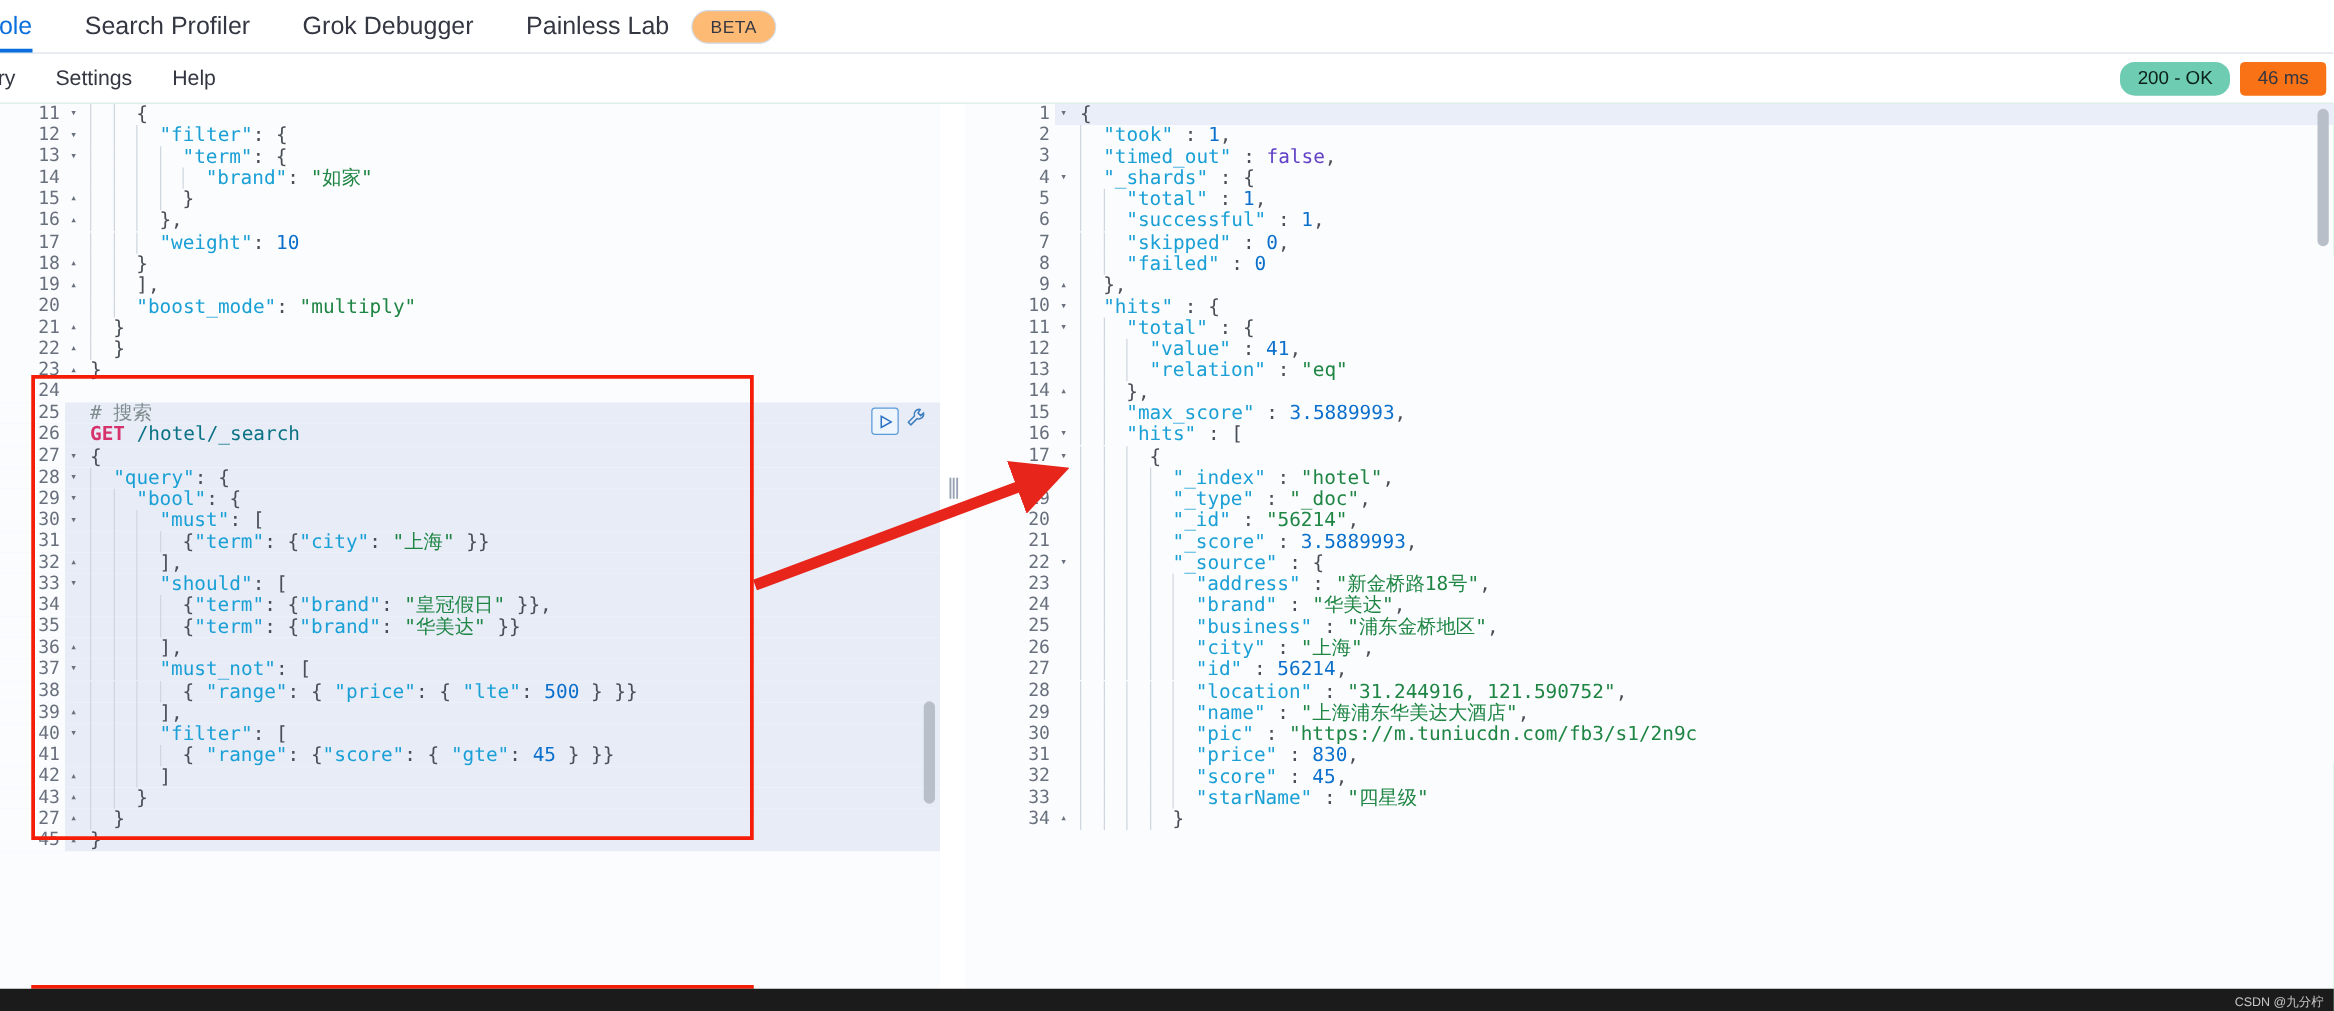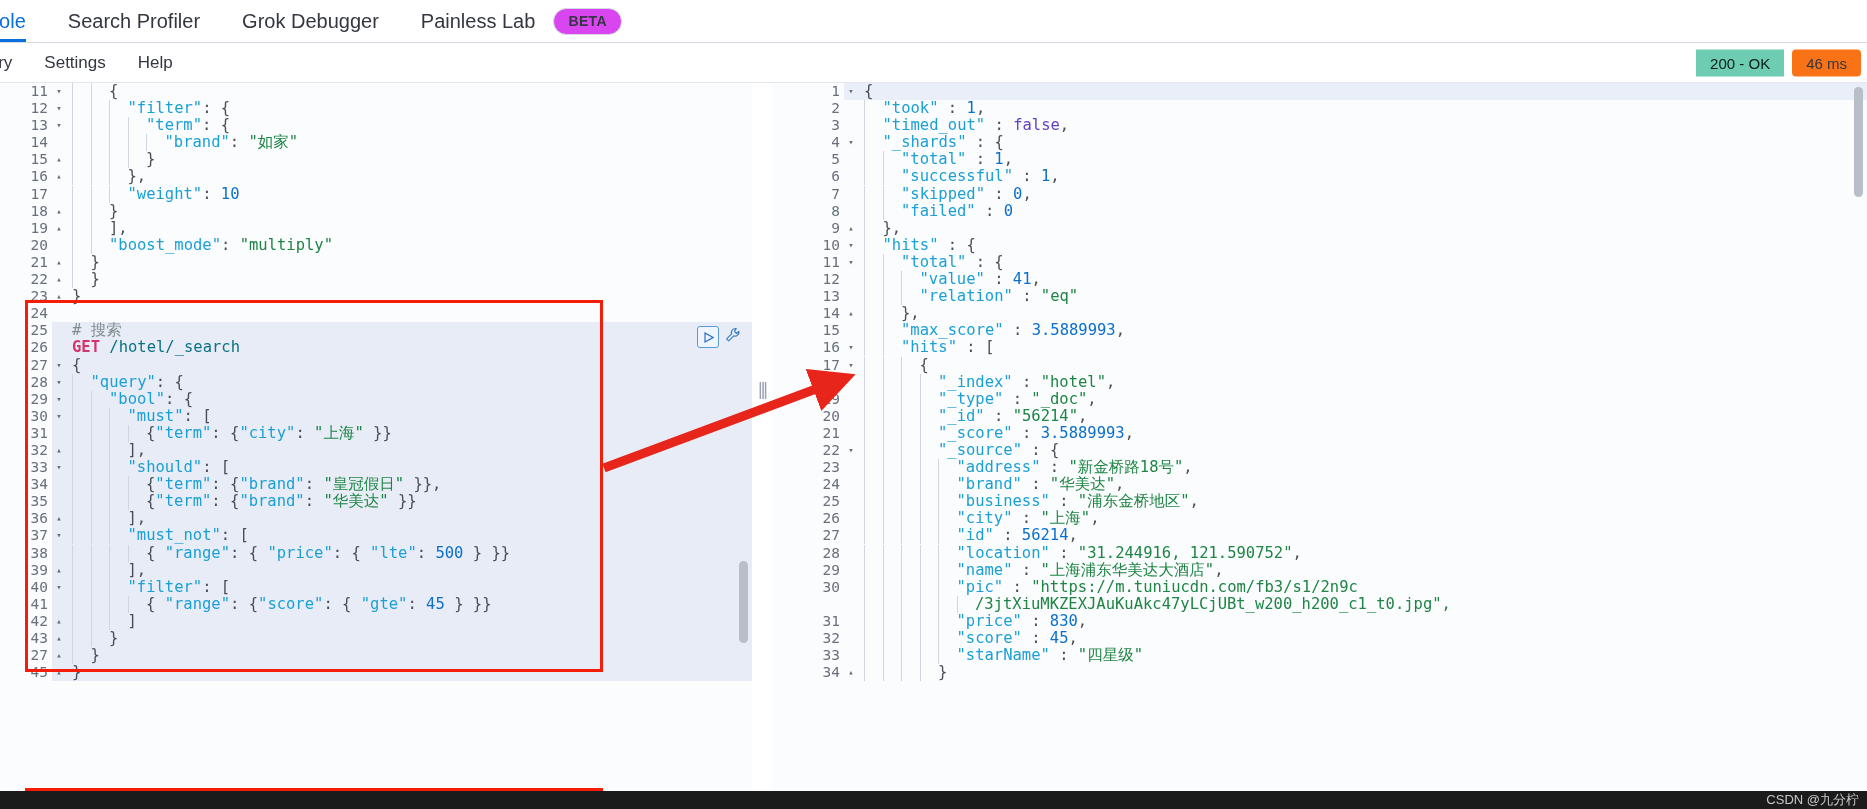--- a/index.html
+++ b/index.html
@@ -42,24 +42,24 @@
   .tab .beta-pill {
     display: inline-flex;
     align-items: center;
     justify-content: center;
     margin-left: 18px;
     border: 1px solid #d3dae6;
     border-radius: 14px;
     height: 27px;
     padding: 0 14px;
     font-size: 14px;
-    font-weight: bold;
+    font-weight: normal;
     letter-spacing: .4px;
     color: #343741;
-    background: #d946ef;
+    background: #fdba74;
   }
 
   
   .menubar {
     position: relative;
     height: 40px;
     display: flex;
     align-items: center;
     background: #ffffff;
     border-bottom: 1px solid #e3e8ee;
@@ -78,21 +78,21 @@
     top: 50%;
     transform: translateY(-50%);
     display: flex;
     align-items: center;
     gap: 8px;
   }
   .badge-ok {
     background: #6dccb1;
     color: #0b1f17;
     font-size: 15px;
-    border-radius: 0;
+    border-radius: 12px;
     padding: 5px 14px;
     white-space: nowrap;
     text-align: center;
   }
   .badge-time {
     background: #f97316;
     color: #343741;
     font-size: 15px;
     border-radius: 4px;
     padding: 5px 14px;
@@ -245,21 +245,21 @@
     left: 0; bottom: 0;
     width: 100%;
     height: 18px;
     background: #1b1b1b;
   }
   .watermark {
     position: absolute;
     right: 8px;
     bottom: 0px;
     color: #c7c7c7;
-    font-size: 13px;
+    font-size: 10px;
     font-family: "Liberation Sans", sans-serif;
   }
   .left-bottom-bar {
     position: absolute;
     left: 25px;
     bottom: 18px;
     width: 578px;
     height: 3px;
     background: #f51d07;
   }
@@ -386,21 +386,20 @@
           <div class="row"><span class="gutter">21</span><span class="fold"></span><span class="codetext"><span class="ind"></span><span class="ind"></span><span class="ind"></span><span class="ind"></span><span class="k">"_score"</span><span class="p"> </span><span class="p">:</span><span class="p"> </span><span class="n">3.5889993</span><span class="p">,</span></span></div>
           <div class="row"><span class="gutter">22</span><span class="fold">▾</span><span class="codetext"><span class="ind"></span><span class="ind"></span><span class="ind"></span><span class="ind"></span><span class="k">"_source"</span><span class="p"> </span><span class="p">:</span><span class="p"> </span><span class="p">{</span></span></div>
           <div class="row"><span class="gutter">23</span><span class="fold"></span><span class="codetext"><span class="ind"></span><span class="ind"></span><span class="ind"></span><span class="ind"></span><span class="ind"></span><span class="k">"address"</span><span class="p"> </span><span class="p">:</span><span class="p"> </span><span class="s">"新金桥路18号"</span><span class="p">,</span></span></div>
           <div class="row"><span class="gutter">24</span><span class="fold"></span><span class="codetext"><span class="ind"></span><span class="ind"></span><span class="ind"></span><span class="ind"></span><span class="ind"></span><span class="k">"brand"</span><span class="p"> </span><span class="p">:</span><span class="p"> </span><span class="s">"华美达"</span><span class="p">,</span></span></div>
           <div class="row"><span class="gutter">25</span><span class="fold"></span><span class="codetext"><span class="ind"></span><span class="ind"></span><span class="ind"></span><span class="ind"></span><span class="ind"></span><span class="k">"business"</span><span class="p"> </span><span class="p">:</span><span class="p"> </span><span class="s">"浦东金桥地区"</span><span class="p">,</span></span></div>
           <div class="row"><span class="gutter">26</span><span class="fold"></span><span class="codetext"><span class="ind"></span><span class="ind"></span><span class="ind"></span><span class="ind"></span><span class="ind"></span><span class="k">"city"</span><span class="p"> </span><span class="p">:</span><span class="p"> </span><span class="s">"上海"</span><span class="p">,</span></span></div>
           <div class="row"><span class="gutter">27</span><span class="fold"></span><span class="codetext"><span class="ind"></span><span class="ind"></span><span class="ind"></span><span class="ind"></span><span class="ind"></span><span class="k">"id"</span><span class="p"> </span><span class="p">:</span><span class="p"> </span><span class="n">56214</span><span class="p">,</span></span></div>
           <div class="row"><span class="gutter">28</span><span class="fold"></span><span class="codetext"><span class="ind"></span><span class="ind"></span><span class="ind"></span><span class="ind"></span><span class="ind"></span><span class="k">"location"</span><span class="p"> </span><span class="p">:</span><span class="p"> </span><span class="s">"31.244916, 121.590752"</span><span class="p">,</span></span></div>
           <div class="row"><span class="gutter">29</span><span class="fold"></span><span class="codetext"><span class="ind"></span><span class="ind"></span><span class="ind"></span><span class="ind"></span><span class="ind"></span><span class="k">"name"</span><span class="p"> </span><span class="p">:</span><span class="p"> </span><span class="s">"上海浦东华美达大酒店"</span><span class="p">,</span></span></div>
           <div class="row"><span class="gutter">30</span><span class="fold"></span><span class="codetext"><span class="ind"></span><span class="ind"></span><span class="ind"></span><span class="ind"></span><span class="ind"></span><span class="k">"pic"</span><span class="p"> </span><span class="p">:</span><span class="p"> </span><span class="s">"https://m.tuniucdn.com/fb3/s1/2n9c</span></span></div>
-          <div class="row"><span class="gutter"></span><span class="fold"></span><span class="codetext"><span class="ind"></span><span class="ind"></span><span class="ind"></span><span class="ind"></span><span class="ind"></span><span class="ind"></span><span class="s">/3jtXiuMKZEXJAuKuAkc47yLCjUBt_w200_h200_c1_t0.jpg",</span></span></div>
           <div class="row"><span class="gutter">31</span><span class="fold"></span><span class="codetext"><span class="ind"></span><span class="ind"></span><span class="ind"></span><span class="ind"></span><span class="ind"></span><span class="k">"price"</span><span class="p"> </span><span class="p">:</span><span class="p"> </span><span class="n">830</span><span class="p">,</span></span></div>
           <div class="row"><span class="gutter">32</span><span class="fold"></span><span class="codetext"><span class="ind"></span><span class="ind"></span><span class="ind"></span><span class="ind"></span><span class="ind"></span><span class="k">"score"</span><span class="p"> </span><span class="p">:</span><span class="p"> </span><span class="n">45</span><span class="p">,</span></span></div>
           <div class="row"><span class="gutter">33</span><span class="fold"></span><span class="codetext"><span class="ind"></span><span class="ind"></span><span class="ind"></span><span class="ind"></span><span class="ind"></span><span class="k">"starName"</span><span class="p"> </span><span class="p">:</span><span class="p"> </span><span class="s">"四星级"</span></span></div>
           <div class="row"><span class="gutter">34</span><span class="fold">▴</span><span class="codetext"><span class="ind"></span><span class="ind"></span><span class="ind"></span><span class="ind"></span><span class="p">}</span></span></div>
         </div>
     </div>
     <div class="vscroll" style="top: 4px; height: 110px; right: 4px;"></div>
   </div>
 
   <svg class="annot-arrow" width="1867" height="726">

